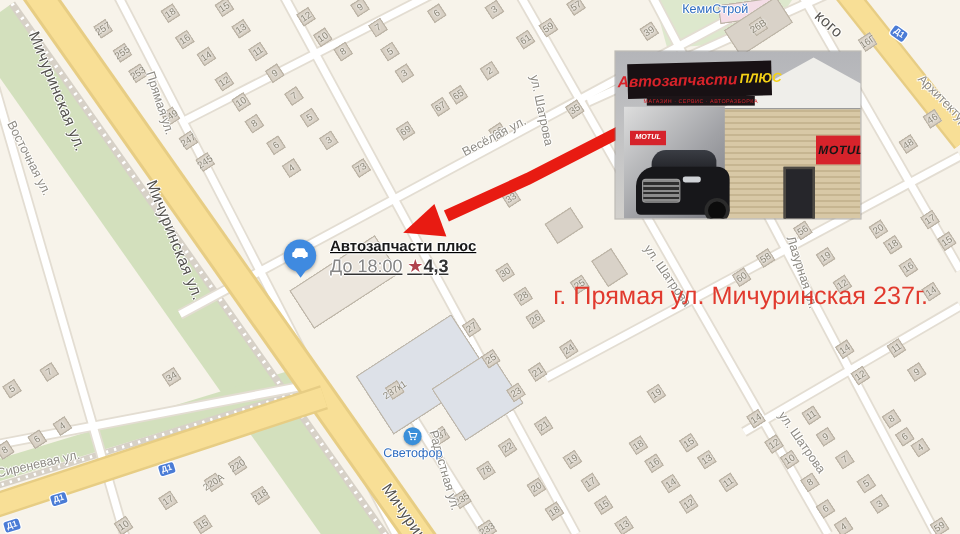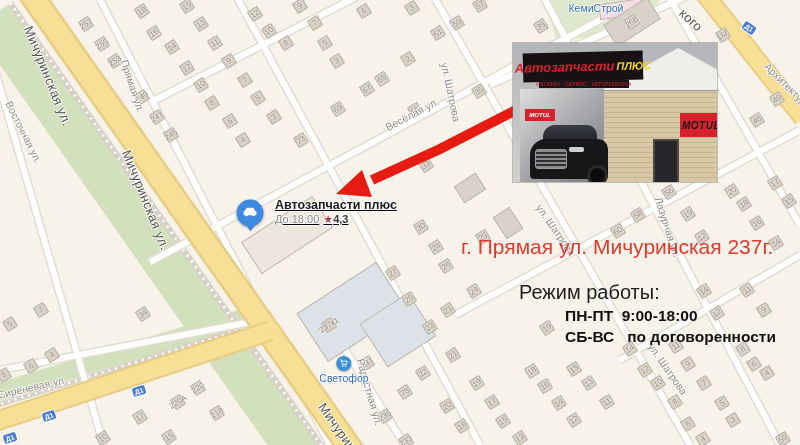--- a/index.html
+++ b/index.html
@@ -29,21 +29,21 @@
   #poi-kemistroy{left:344px;top:356px;}
   
   #pin{position:absolute;left:250px;top:213px;z-index:5;transform:translate(-50%,-50%);}
   .pin-circle{width:27px;height:27px;border-radius:50%;background:#3f8ae0;display:flex;
        align-items:center;justify-content:center;box-shadow:0 1px 3px rgba(0,0,0,.35);}
   .pin-tail{position:absolute;left:50%;top:25px;transform:translateX(-50%);width:0;height:0;
        border-left:5px solid transparent;border-right:5px solid transparent;border-top:7px solid #3f8ae0;}
   #pin-label{position:absolute;left:275px;top:198px;z-index:5;text-decoration:underline;}
   .pin-title{font-size:12.5px;font-weight:bold;color:#1a1a1a;white-space:nowrap;
        text-shadow:-1px 0 0 #fff,1px 0 0 #fff,0 -1px 0 #fff,0 1px 0 #fff;}
-  .pin-sub{font-size:11px;color:#868686;white-space:nowrap;margin-top:1px;
+  .pin-sub{font-size:15px;color:#868686;white-space:nowrap;margin-top:1px;
        text-shadow:-1px 0 0 #fff,1px 0 0 #fff,0 -1px 0 #fff,0 1px 0 #fff;}
   .pin-star{color:#b0424d;margin-left:4px;}
   .pin-rating{color:#333;font-weight:bold;}
   
   #arrow{position:absolute;left:0;top:0;z-index:6;}
   
   #photo{position:absolute;left:513px;top:43px;width:204px;height:139px;z-index:7;overflow:hidden;
        background:linear-gradient(#b4b5b9,#c8c8c8 70%,#d2d0cc);box-shadow:0 0 0 1px rgba(120,120,120,.45);}
   .ph-roof{position:absolute;left:89px;top:5px;width:0;height:0;z-index:1;
        border-left:76px solid transparent;border-right:76px solid transparent;border-bottom:42px solid #efeeea;
@@ -571,18 +571,13 @@
     <div class="ph-sign-sub">МАГАЗИН · СЕРВИС · АВТОРАЗБОРКА</div>
     <div class="car-roof"></div>
     <div class="car-body"></div>
     <div class="car-grille"></div>
     <div class="car-light"></div>
     <div class="car-wheel"></div>
   </div>
 
   <div id="address">г. Прямая ул. Мичуринская 237г.</div>
 
-  <div id="schedule">
-    <div class="sched-title">Режим работы:</div>
-    <div class="sched-line">ПН-ПТ  9:00-18:00</div>
-    <div class="sched-line">СБ-ВС   по договоренности</div>
-  </div>
 </div>
 
 </body></html>

